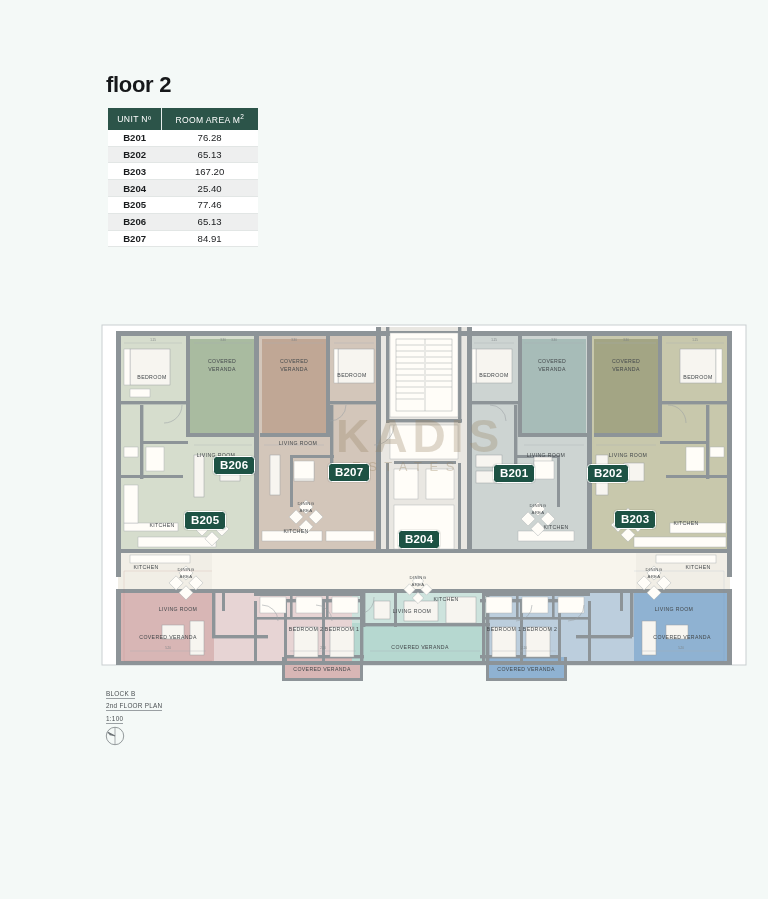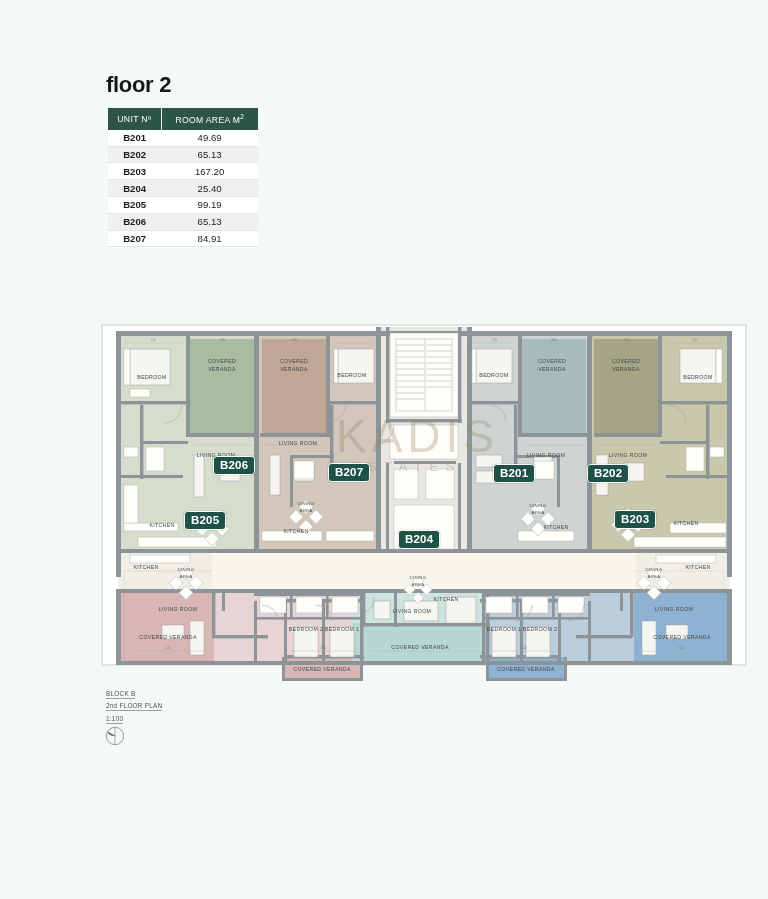--- a/index.html
+++ b/index.html
@@ -52,21 +52,21 @@
     padding: 2.5px 6px 3px 6px; border-radius: 3.5px;
     border: 1.2px solid #ffffff;
     box-shadow: 0 0 0 .6px rgba(0,0,0,.12);
     line-height: 1; white-space: nowrap;
   }
 
   
   .wm { position: absolute; pointer-events: none; user-select: none; }
   .wm-main {
     left: 300px; top: 412px;
-    font-size: 46px; font-weight: normal; letter-spacing: 5px;
+    font-size: 46px; font-weight: bold; letter-spacing: 5px;
     color: rgba(150,130,95,.30);
   }
   .wm-sub {
     left: 318px; top: 462px;
     font-size: 13px; letter-spacing: 7.5px;
     color: rgba(150,130,95,.34);
   }
 
   
   .caption { position: absolute; left: 70px; font-size: 6.4px; color: #4a4f52; letter-spacing: .25px; }
@@ -86,37 +86,37 @@
   <table class="unit-table">
     <thead>
       <tr>
         <th><span>UNIT Nº</span></th>
         <th><span>ROOM AREA M</span><span class="sup">2</span></th>
       </tr>
     </thead>
     <tbody id="unit-rows">
         <tr class="odd">
           <td class="u-id">B201</td>
-          <td>49.69</td>
+          <td>76.28</td>
         </tr>
         <tr class="even">
           <td class="u-id">B202</td>
           <td>65.13</td>
         </tr>
         <tr class="odd">
           <td class="u-id">B203</td>
           <td>167.20</td>
         </tr>
         <tr class="even">
           <td class="u-id">B204</td>
           <td>25.40</td>
         </tr>
         <tr class="odd">
           <td class="u-id">B205</td>
-          <td>99.19</td>
+          <td>77.46</td>
         </tr>
         <tr class="even">
           <td class="u-id">B206</td>
           <td>65.13</td>
         </tr>
         <tr class="odd">
           <td class="u-id">B207</td>
           <td>84.91</td>
         </tr>
       </tbody>

